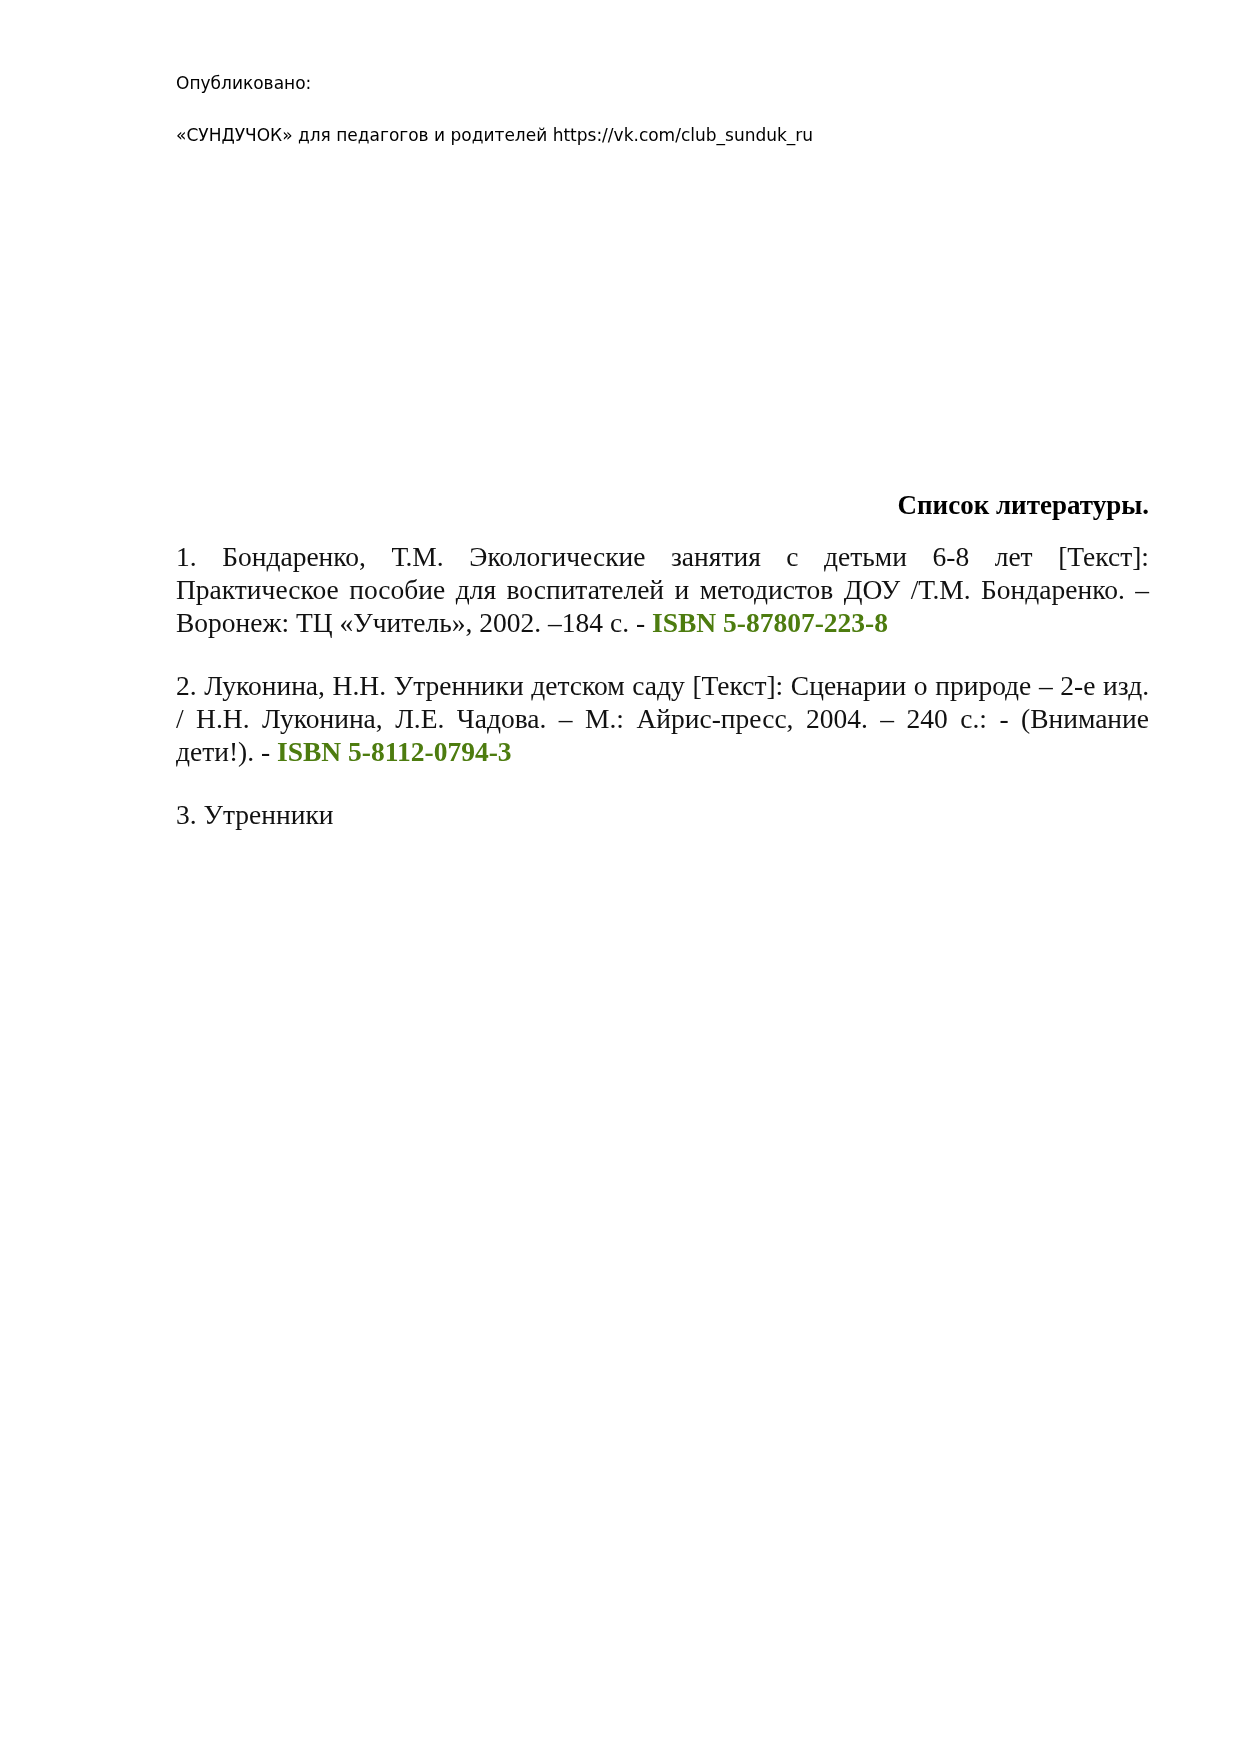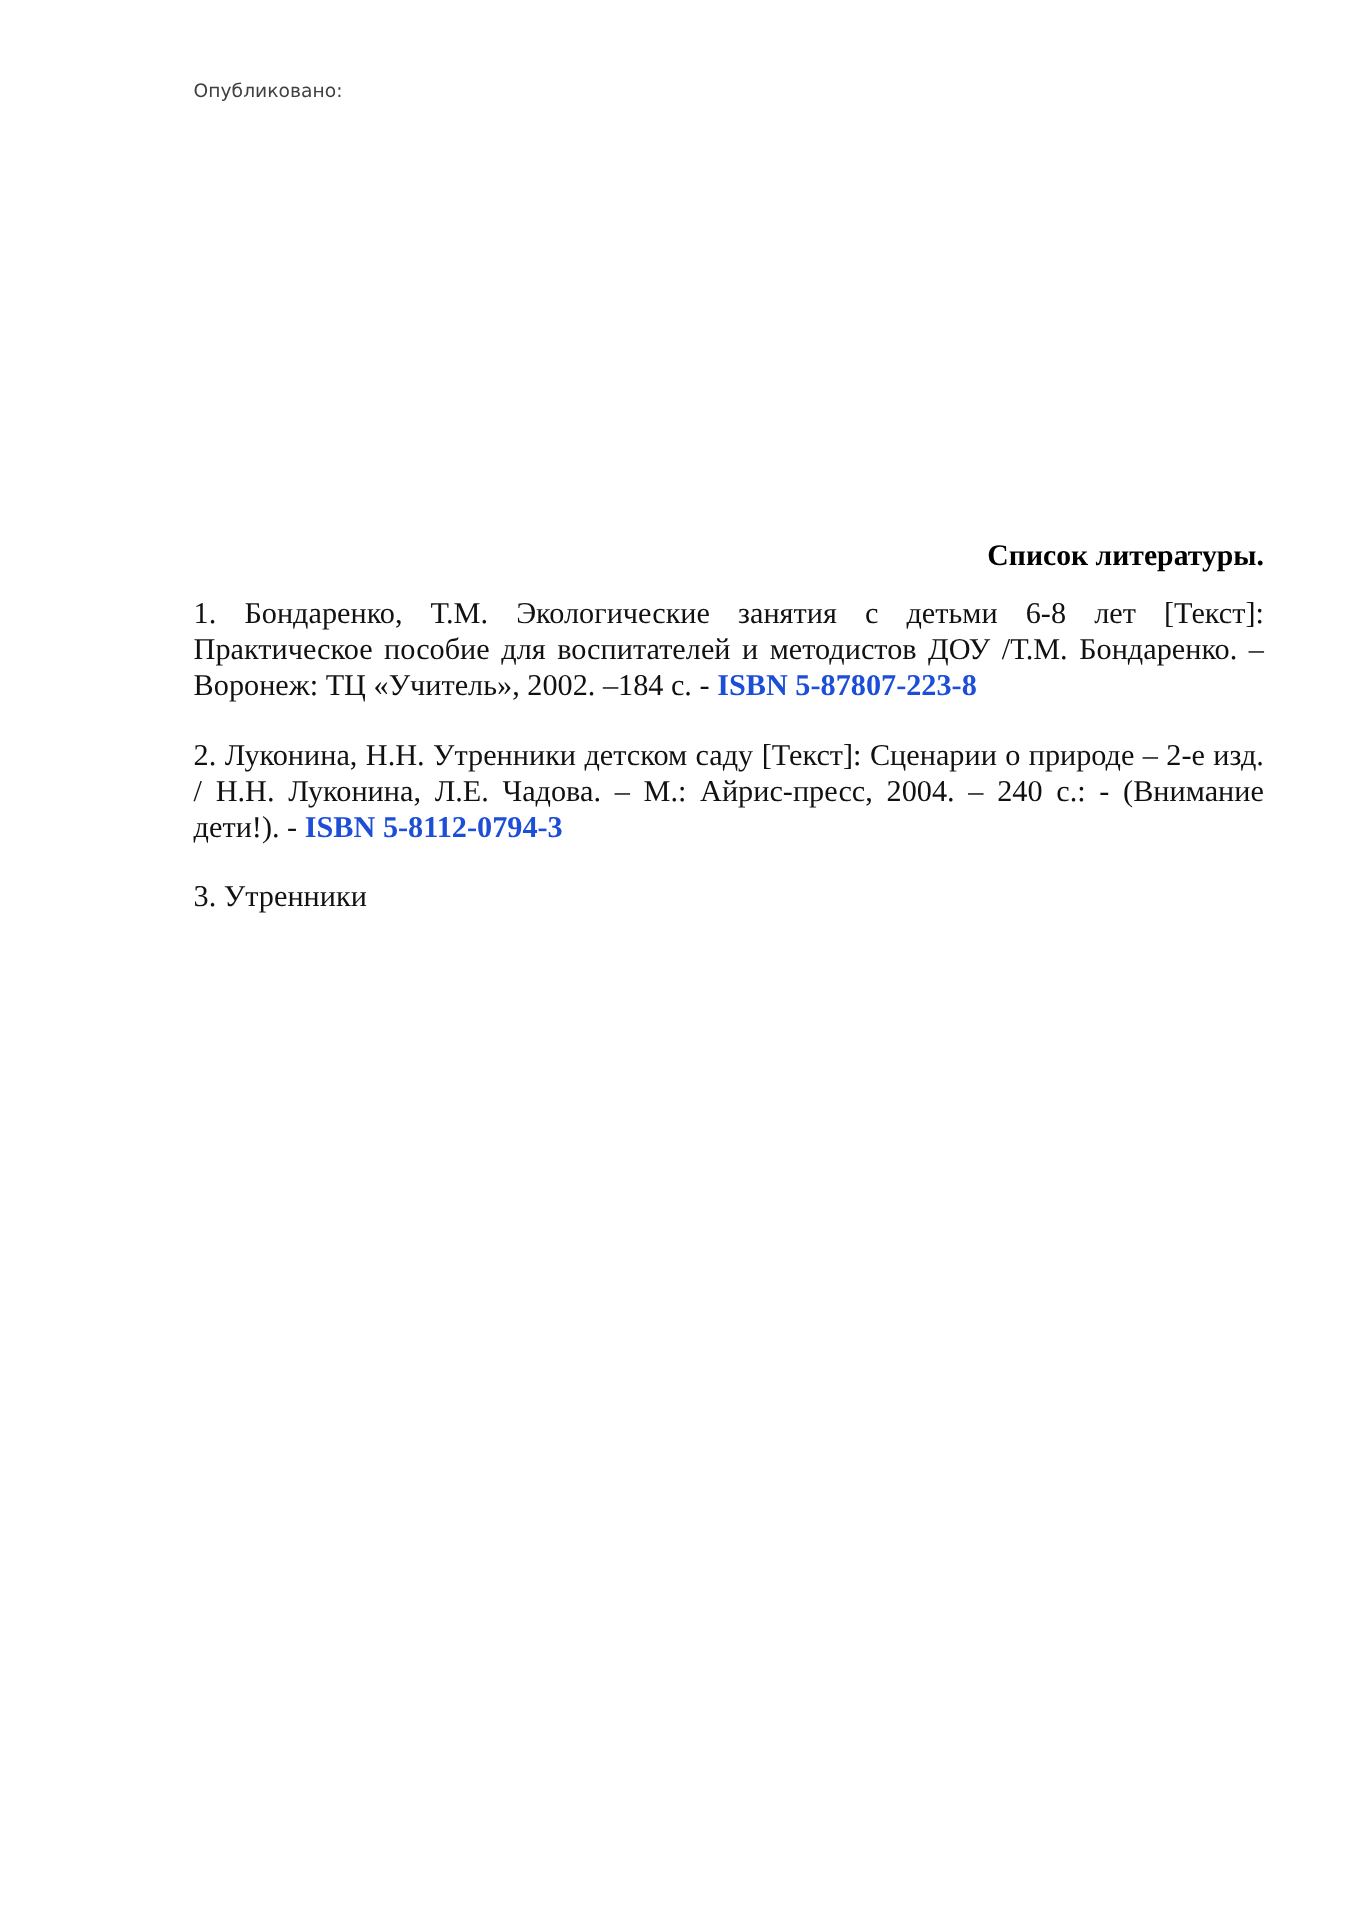--- a/index.html
+++ b/index.html
@@ -22,21 +22,21 @@
       height: 1754px;
       background: #ffffff;
     }
     .header {
       position: absolute;
       left: 176px;
       top: 72px;
       width: 900px;
       font-family: "DejaVu Sans", sans-serif;
       font-size: 17px;
-      color: #404040;
+      color: #000000;
     }
     .header-line {
       white-space: nowrap;
       line-height: 22px;
     }
     .header-line.pub { margin-bottom: 30px; }
 
     .refs {
       position: absolute;
       left: 176px;
@@ -57,30 +57,31 @@
     .ref-item {
       text-align: justify;
       text-align-last: left;
       line-height: 33px;
       margin: 0 0 30px 0;
       color: #111111;
     }
     .isbn {
       font-weight: bold;
       font-weight: 600;
-      color: #1d4ed8;
+      color: #4d7c0f;
     }
   </style>
 </head>
 <body>
 
 <div class="page">
 
   <div class="header">
     <div class="header-line pub">Опубликовано:</div>
+    <div class="header-line">«СУНДУЧОК» для педагогов и родителей https://vk.com/club_sunduk_ru</div>
   </div>
 
   <div class="refs">
     <div class="refs-title">Список литературы.</div>
 
     <p class="ref-item"><span>1.</span> <span>Бондаренко, Т.М. Экологические занятия с детьми 6-8 лет [Текст]: Практическое пособие для воспитателей и методистов ДОУ /Т.М. Бондаренко. – Воронеж: ТЦ «Учитель», 2002. –184 с. - </span><span class="isbn">ISBN 5-87807-223-8</span></p>
 
     <p class="ref-item"><span>2.</span> <span>Луконина, Н.Н. Утренники детском саду [Текст]: Сценарии о природе – 2-е изд. / Н.Н. Луконина, Л.Е. Чадова. – М.: Айрис-пресс, 2004. – 240 с.: - (Внимание дети!). - </span><span class="isbn">ISBN 5-8112-0794-3</span></p>
 
     <p class="ref-item"><span>3.</span> <span>Утренники</span></p>

